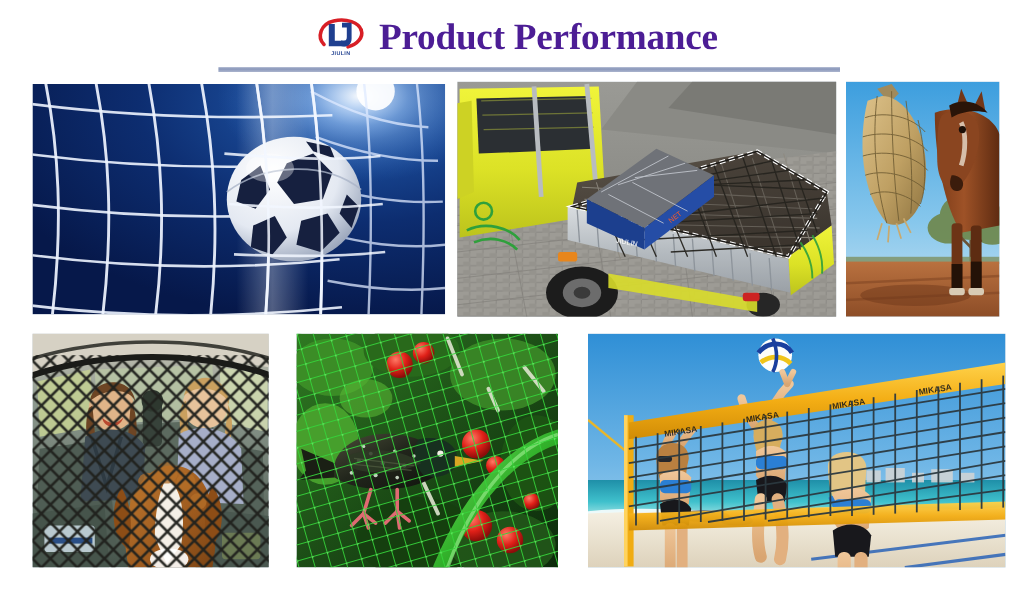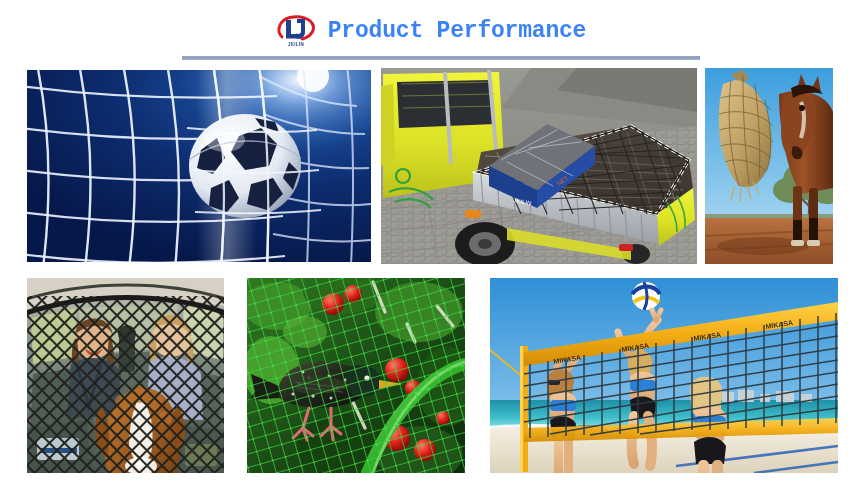--- a/index.html
+++ b/index.html
@@ -17,27 +17,27 @@
   }
   #title-row{
     position:absolute;left:0;top:8px;width:860px;height:46px;
     display:flex;align-items:center;justify-content:center;
   }
   #brand-logo{
     width:44px;height:34px;margin-right:10px;flex:0 0 auto;
     display:block;
   }
   #page-title{
-    font-size:23px;
+    font-size:31px;
     font-weight:bold;
-    color:#3b82f6;
+    color:#4c1d95;
     letter-spacing:-0.2px;
     white-space:nowrap;
     line-height:34px;
-    font-family:Liberation Mono, monospace;
+    font-family:Liberation Serif, serif;
   }
   #title-rule{
     position:absolute;left:182px;top:56px;width:518px;height:4px;
     background:linear-gradient(to bottom,#9aa6c4 0%,#8e9bbd 45%,#aab4cd 100%);
   }
   
   .photo{
     position:absolute;
     overflow:hidden;
     background:#dde3ea;

